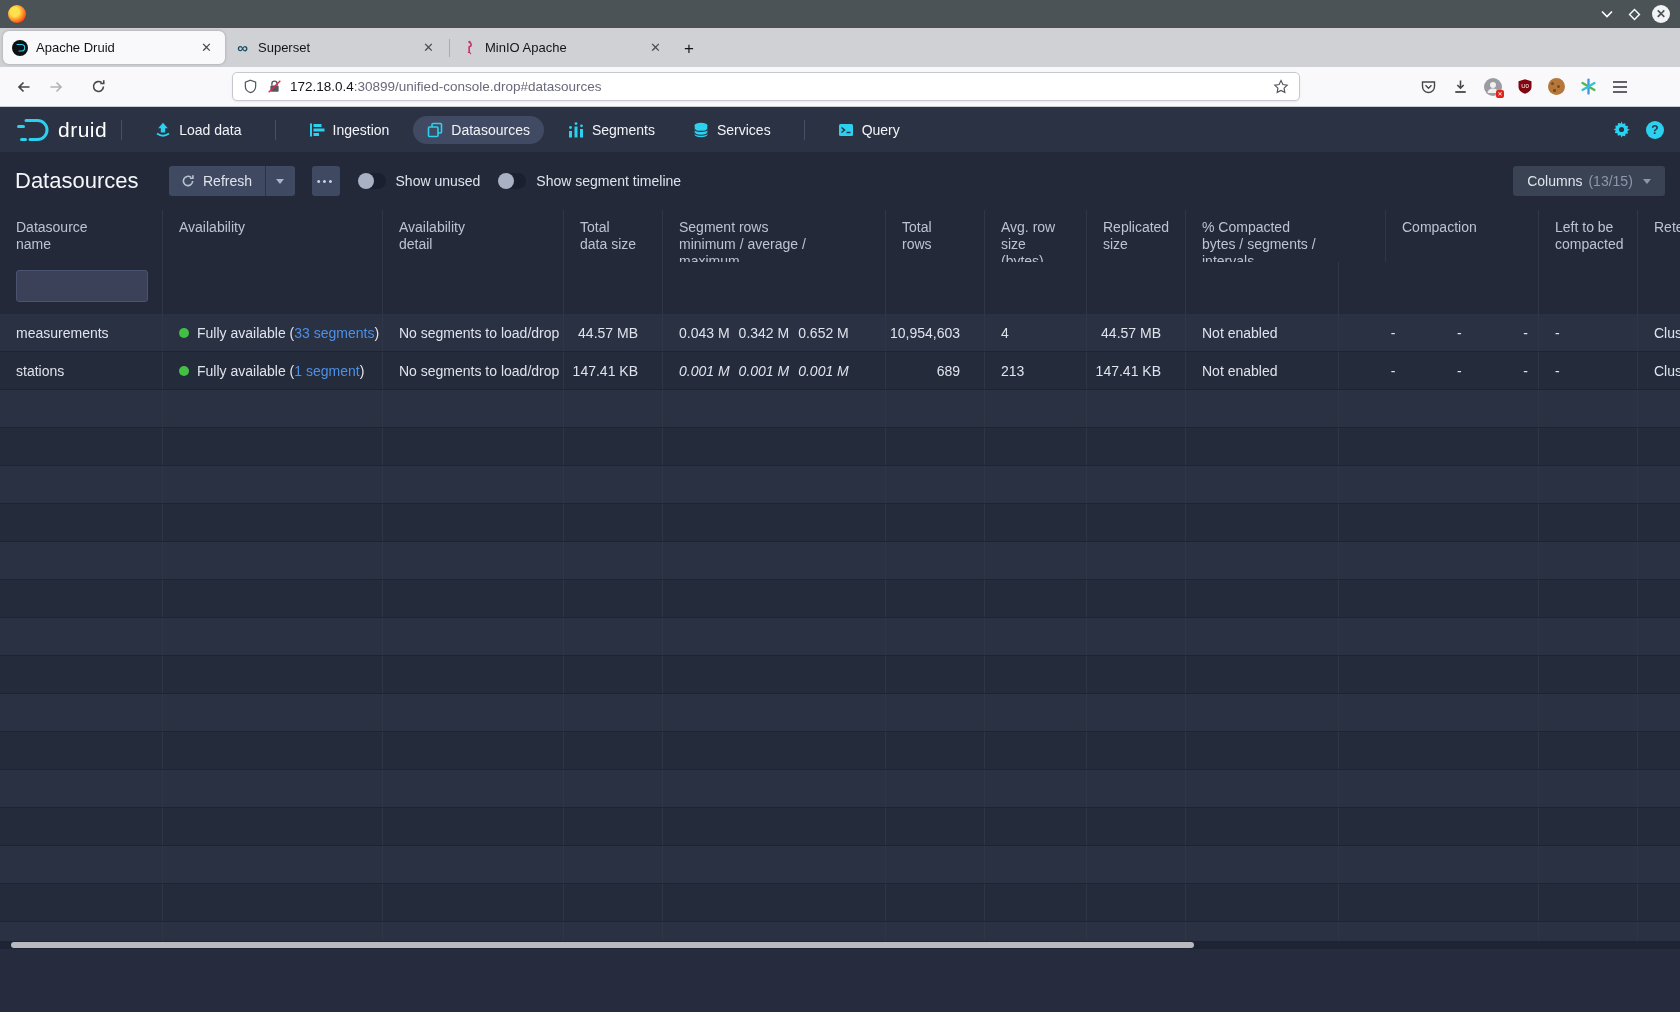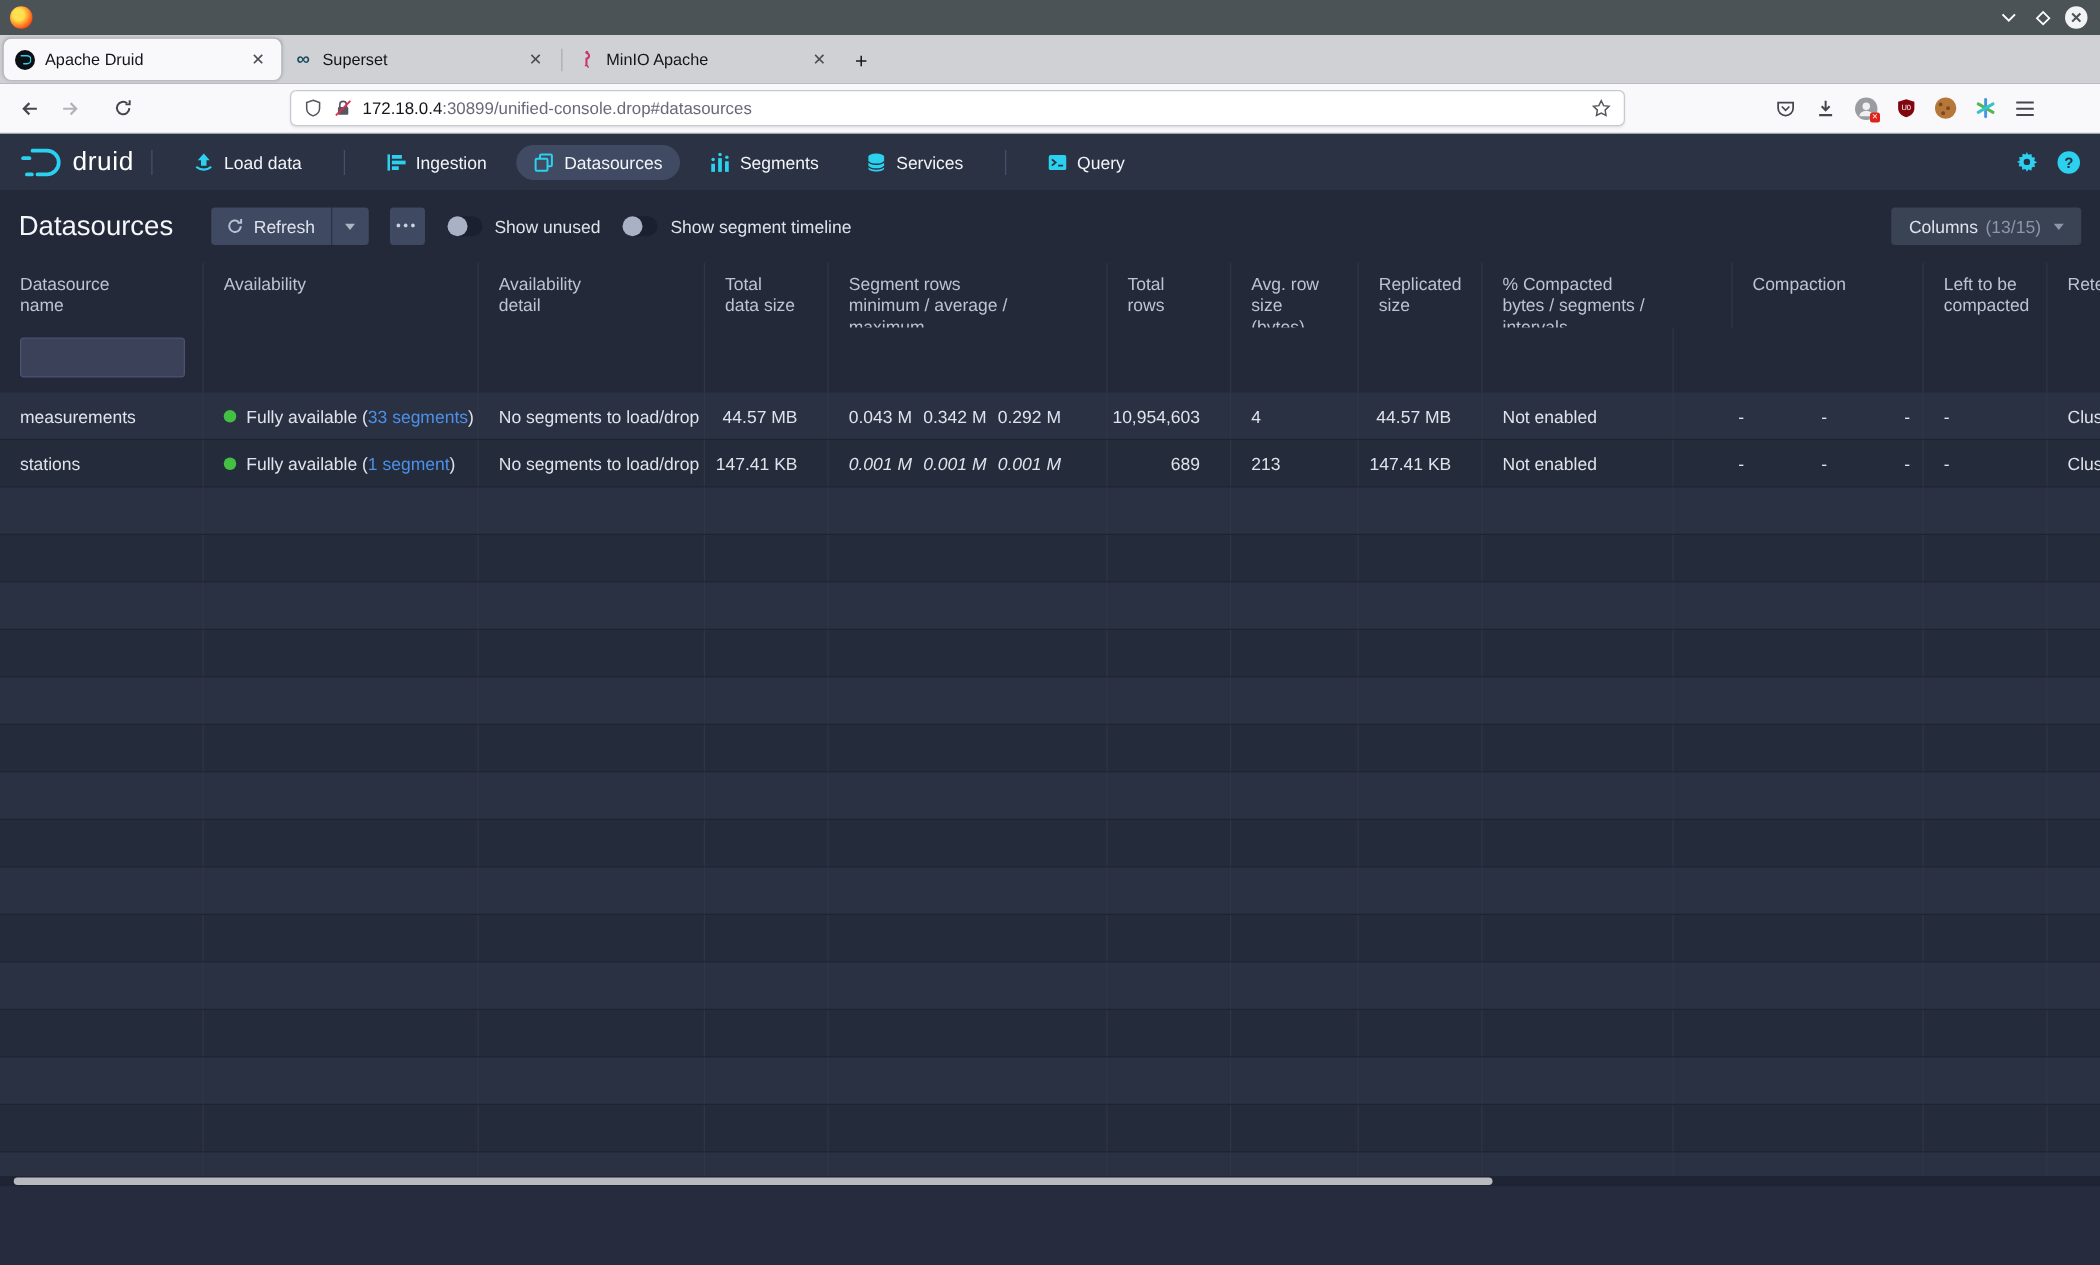--- a/index.html
+++ b/index.html
@@ -381,21 +381,21 @@
           <div class="dot"></div>
           <span>Fully available (</span>
           <span class="lnk">33 segments</span>
           <span>)</span>
         </div>
         <div class="td c-availability_detail" style="width: 181px;">No segments to load/drop</div>
         <div class="td c-total_data_size a-right" style="width: 99px;">44.57 MB</div>
         <div class="td c-segment_rows" style="width: 223px;">
           <span>0.043 M</span>
           <span>0.342 M</span>
-          <span>0.292 M</span>
+          <span>0.652 M</span>
         </div>
         <div class="td c-total_rows a-right" style="width: 99px;">10,954,603</div>
         <div class="td c-avg_row_size" style="width: 102px;">4</div>
         <div class="td c-replicated_size a-right" style="width: 99px;">44.57 MB</div>
         <div class="td c-compaction" style="width: 153px;">Not enabled</div>
         <div class="td c-pct_compacted" style="width: 200px;">
           <span>-</span>
           <span>-</span>
           <span>-</span>
         </div>

